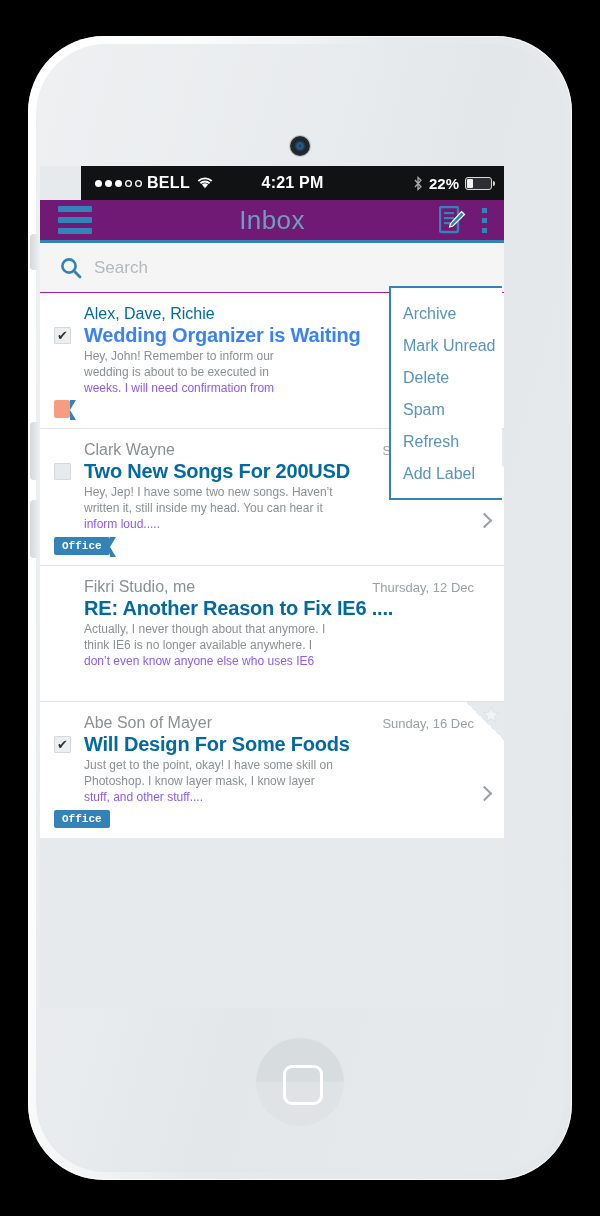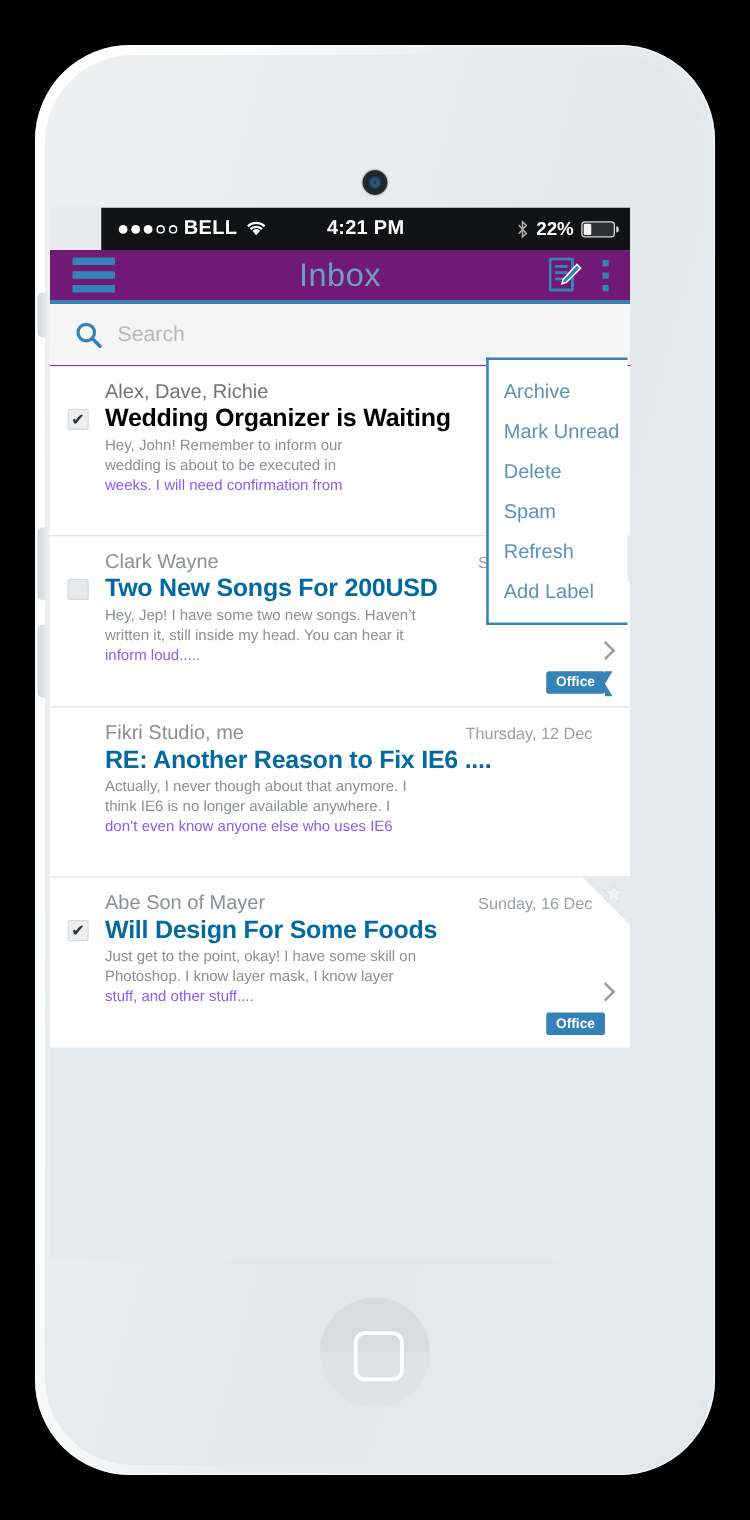--- a/index.html
+++ b/index.html
@@ -150,44 +150,44 @@
   
   .maillist { background: #fff; }
   .mail {
     position: relative; padding: 12px 14px 10px 14px;
     border-bottom: 1px solid #dfe3e5;
     overflow: hidden; cursor: pointer;
   }
   .mail:last-child { border-bottom: 0; }
   .mail-top { display: flex; align-items: baseline; padding-left: 30px; }
   .sender { font-size: 16px; color: #8a9094; font-weight: 400; }
-  .mail.unread .sender { color: #737373; text-align: center; }
+  .mail.unread .sender { color: #0369a1; text-align: center; }
   .date { margin-left: auto; font-size: 13px; color: #9aa0a4; padding-right: 16px; }
   .mail-subj-row { display: flex; align-items: center; margin-top: 1px; }
   .cb {
     flex: 0 0 auto; width: 17px; height: 17px; margin-right: 13px;
     border-radius: 2px; background: #eceeef;
     box-shadow: inset 0 0 0 1px #d5d9db;
     display: flex; align-items: center; justify-content: center;
     font-size: 13px; color: #2f3437; line-height: 1; cursor: pointer;
   }
   .cb.empty { background: #e7eaec; }
   .cb.hidden-cb { visibility: hidden; }
   .subject { font-size: 20px; font-weight: bold; color: #0369a1; letter-spacing: -.2px; }
-  .mail.unread .subject { color: #000000; }
+  .mail.unread .subject { color: #3b82f6; }
   .preview { padding-left: 30px; margin-top: 2px; font-size: 12px; line-height: 1.32; color: #8a9094; padding-right: 34px; }
   .preview .l1, .preview .l2 { display: block; }
   .preview .l3 { display: block; color: #8b5cf6; }
   .chev {
     position: absolute; right: 14px; top: 86px;
     width: 11px; height: 11px;
     border-top: 2.5px solid #9aa0a4; border-right: 2.5px solid #9aa0a4;
     transform: rotate(45deg);
   }
-  .tag-row { display: flex; justify-content: flex-end; padding-right: 6px; margin-top: 4px; height: 18px; }
+  .tag-row { display: flex; padding-right: 6px; margin-top: 4px; height: 18px; font-family: Liberation Mono, monospace; }
   .tag {
     position: relative; background: #3483b8; color: #fff;
     font-size: 11px; font-weight: bold; padding: 3px 8px; border-radius: 2px;
   }
   .tag.ribbon::after {
     content:''; position: absolute; right: -6px; top: 0;
     border-top: 10px solid #3483b8; border-bottom: 10px solid #3483b8;
     border-right: 6px solid transparent;
   }
   .tag.salmon { background: #f79c80; color: #f79c80; }

